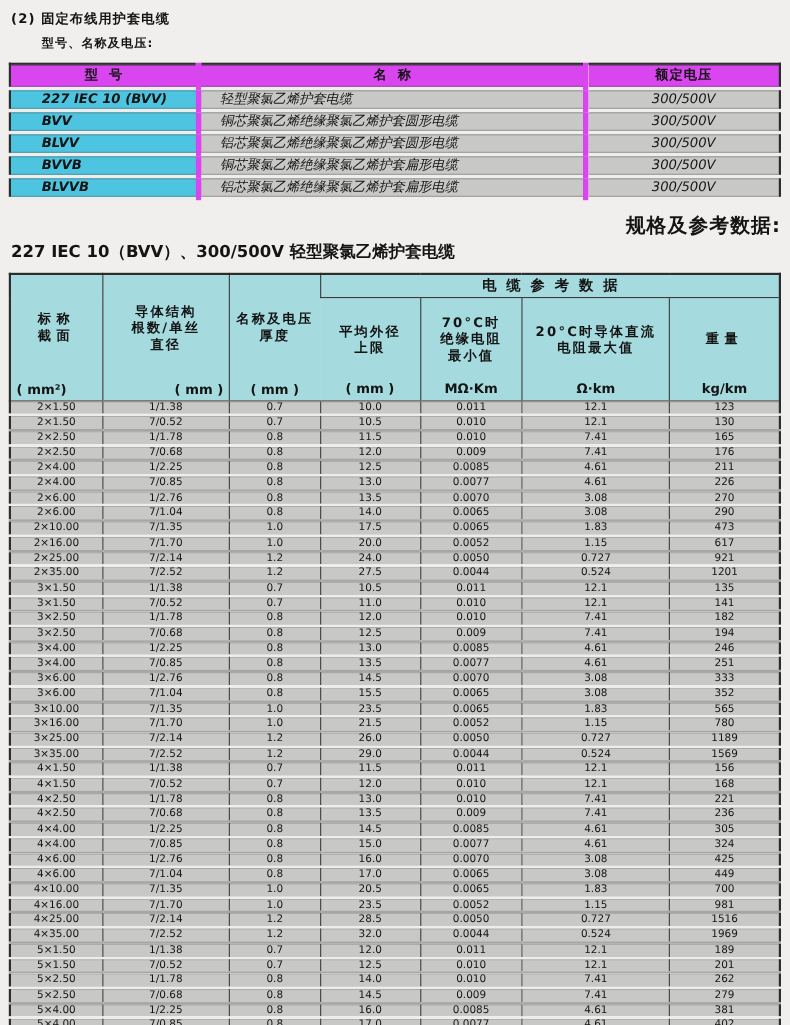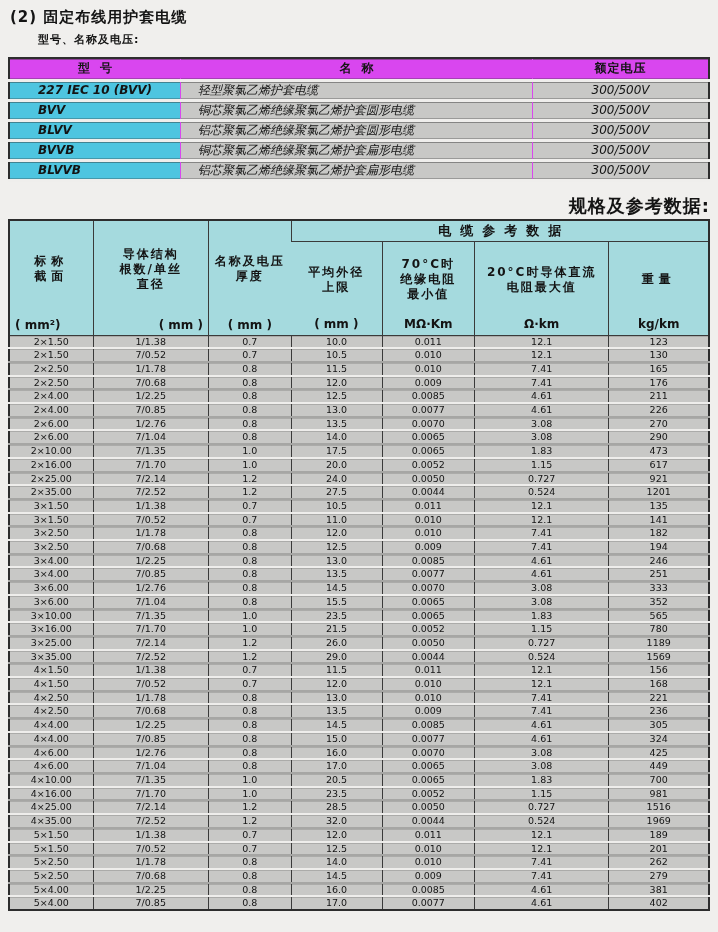--- a/index.html
+++ b/index.html
@@ -7,34 +7,34 @@
   body {
     height: 932px;
     overflow: hidden;
     background: #f0efed;
     font-family: "DejaVu Sans", "Liberation Sans", sans-serif;
     color: #141414;
   }
   .page { padding: 5px 8px 0 8px; }
 
   .title {
-    font-size: 15px; font-weight: bold; letter-spacing: 1px;
+    font-size: 12px; font-weight: bold; letter-spacing: 1px;
     margin: 2px 0 3px 2px; line-height: 20px;
   }
   .subtitle {
     font-size: 11px; font-weight: bold; letter-spacing: 1px;
     margin: 0 0 7px 30px; line-height: 20px;
   }
 
   table { border-collapse: collapse; width: 100%; table-layout: fixed; }
 
   
   .model-table { border: 2px solid #2d2d2d; border-bottom-width: 3px; margin-bottom: 14px; }
   .model-table th, .model-table td {
-    border-left: 1px solid #d946ef;
+    border-left: 5px solid #d946ef;
     border-bottom: 3px solid #efeeec;
     box-shadow: inset 0 1px 0 rgba(50,50,50,.45), inset 0 -1px 0 rgba(50,50,50,.30);
     font-size: 12px; overflow: hidden; white-space: nowrap;
   }
   .model-table th:first-child, .model-table td:first-child { border-left: none; }
   .model-table th {
     background: #d946ef; height: 22px; font-weight: bold; letter-spacing: 10px;
     text-align: center; padding-left: 10px;
   }
   .model-table th.h-voltage { letter-spacing: 1px; padding-left: 0; }
@@ -121,20 +121,21 @@
         </tr>
         <tr>
           <td class="mc-model">BLVVB</td>
           <td class="mc-name">铝芯聚氯乙烯绝缘聚氯乙烯护套扁形电缆</td>
           <td class="mc-volt">300/500V</td>
         </tr>
       </tbody>
   </table>
 
   <div class="heading2">规格及参考数据:</div>
+  <div class="heading3">227 IEC 10（BVV）、300/500V 轻型聚氯乙烯护套电缆</div>
 
   <table class="spec-table">
     <colgroup>
       <col style="width:12.0%">
         <col style="width:16.5%">
         <col style="width:11.8%">
       <col style="width:13.0%">
         <col style="width:13.2%">
         <col style="width:19.2%">
         <col style="width:14.3%">

